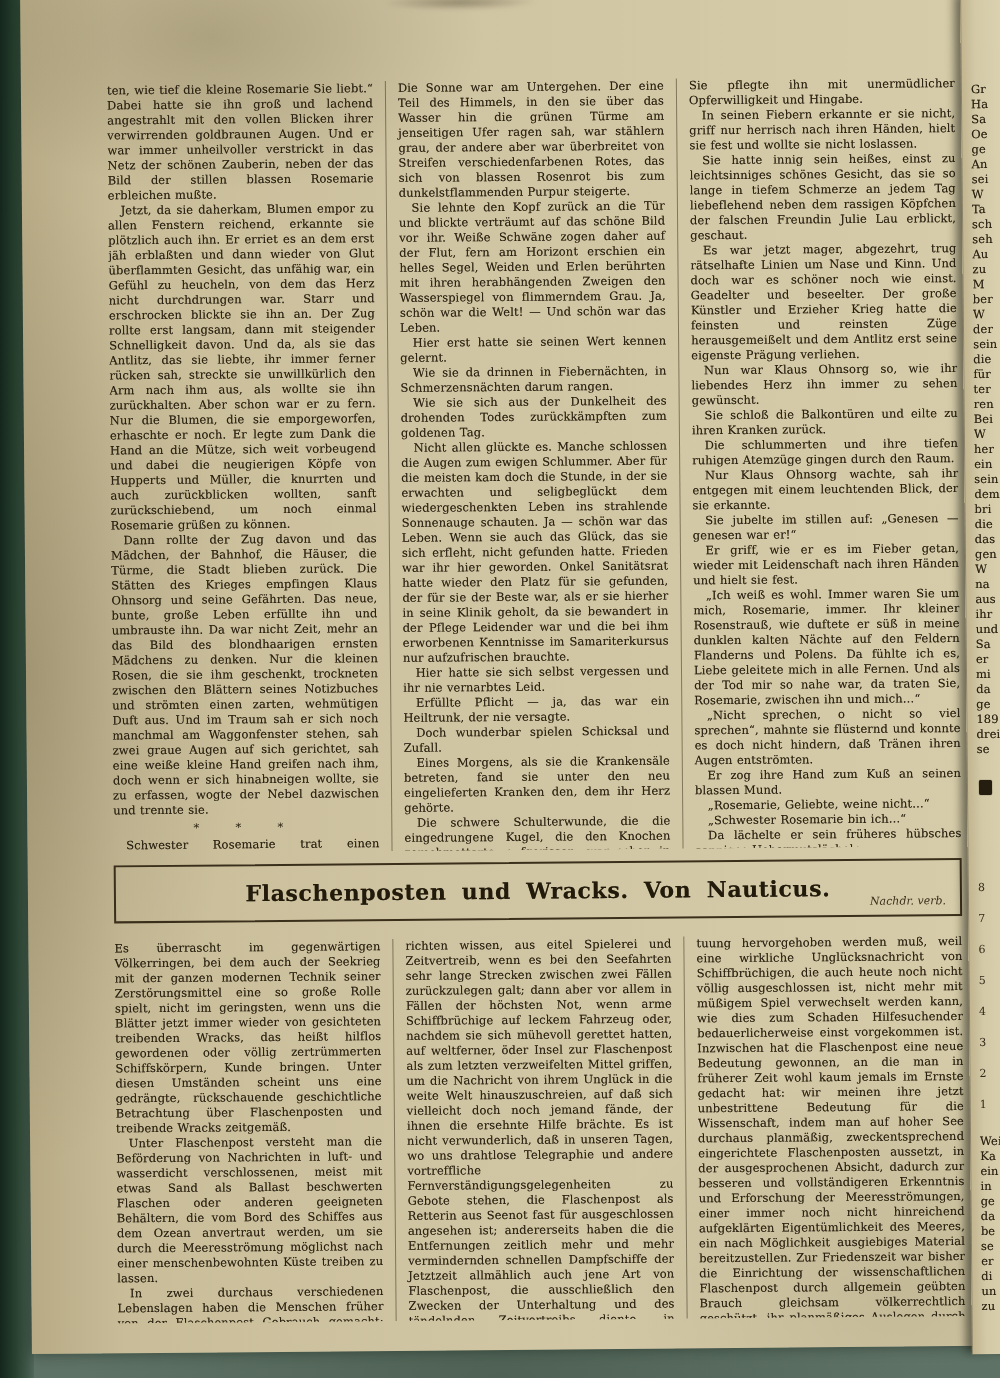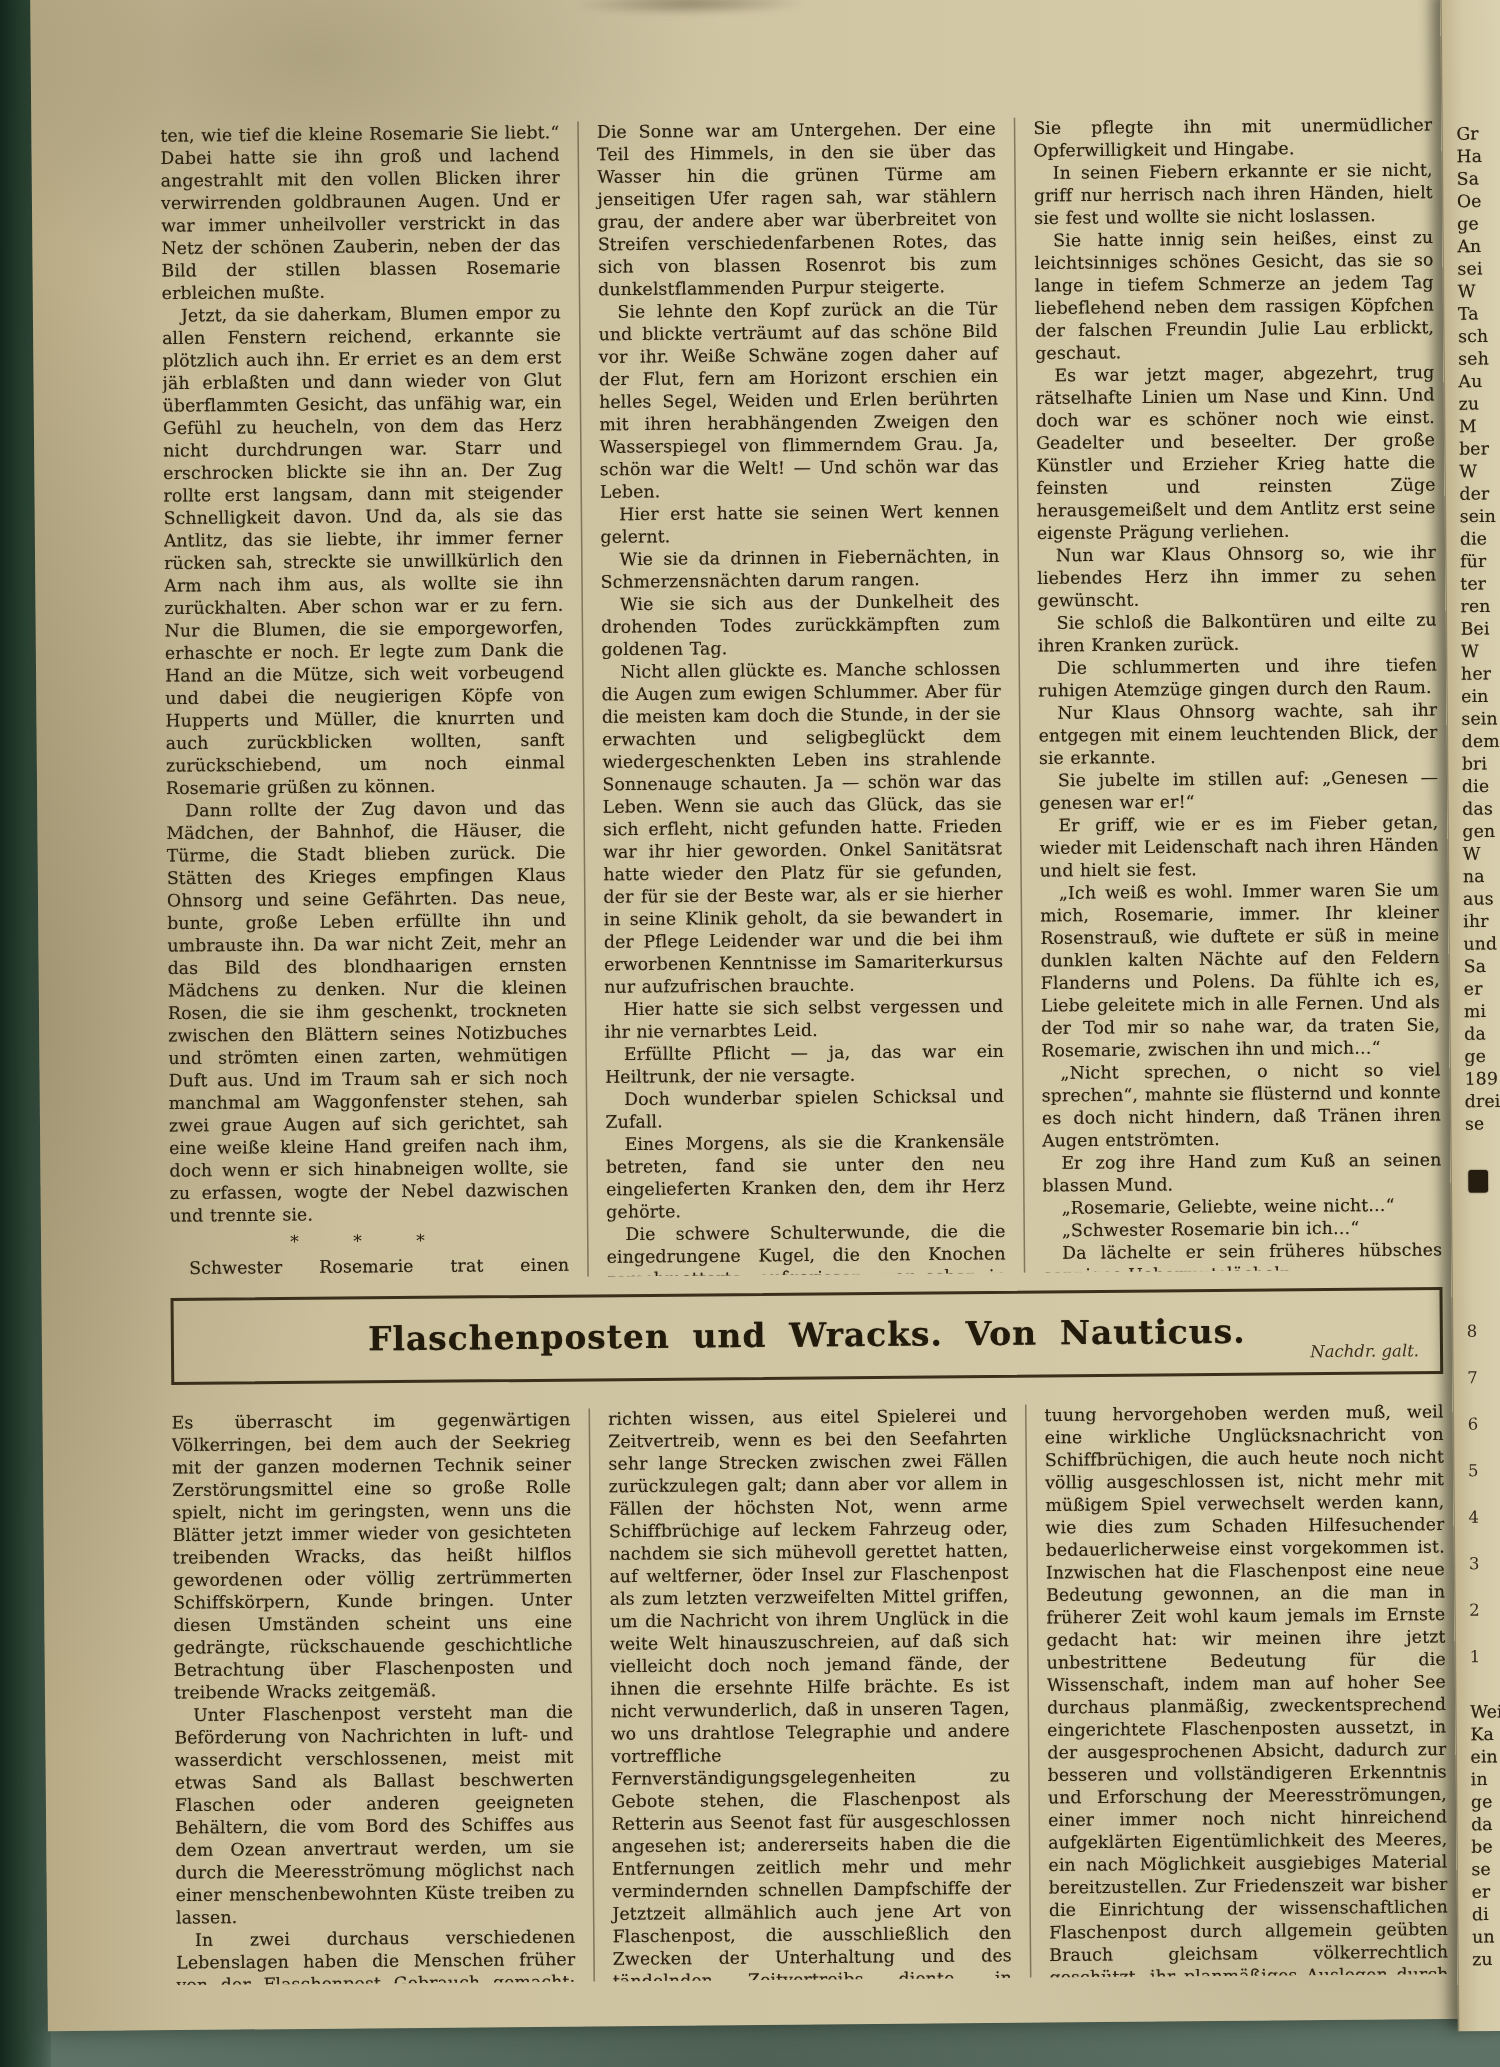--- a/index.html
+++ b/index.html
@@ -102,21 +102,21 @@
             <p>„Nicht sprechen, o nicht so viel sprechen“, mahnte sie flüsternd und konnte es doch nicht hindern, daß Tränen ihren Augen entströmten.</p>
             <p>Er zog ihre Hand zum Kuß an seinen blassen Mund.</p>
             <p>„Rosemarie, Geliebte, weine nicht…“</p>
             <p>„Schwester Rosemarie bin ich…“</p>
             <p>Da lächelte er sein früheres hübsches sonniges Uebermutslächeln:</p>
           </div>
       </div>
 
       <div class="headline-box">
         <div class="headline">Flaschenposten und Wracks. Von Nauticus.</div>
-        <div class="nachdr">Nachdr. galt.</div>
+        <div class="nachdr">Nachdr. verb.</div>
       </div>
 
       <div class="cols article-cols">
         <div class="col">
             <p class="noindent">Es überrascht im gegenwärtigen Völkerringen, bei dem auch der Seekrieg mit der ganzen modernen Technik seiner Zerstörungsmittel eine so große Rolle spielt, nicht im geringsten, wenn uns die Blätter jetzt immer wieder von gesichteten treibenden Wracks, das heißt hilflos gewordenen oder völlig zertrümmerten Schiffskörpern, Kunde bringen. Unter diesen Umständen scheint uns eine gedrängte, rückschauende geschichtliche Betrachtung über Flaschenposten und treibende Wracks zeitgemäß.</p>
             <p>Unter Flaschenpost versteht man die Beförderung von Nachrichten in luft- und wasserdicht verschlossenen, meist mit etwas Sand als Ballast beschwerten Flaschen oder anderen geeigneten Behältern, die vom Bord des Schiffes aus dem Ozean anvertraut werden, um sie durch die Meeresströmung möglichst nach einer menschenbewohnten Küste treiben zu lassen.</p>
             <p>In zwei durchaus verschiedenen Lebenslagen haben die Menschen früher von der Flaschenpost Gebrauch gemacht: einmal, wie alte Reisebeschreibungen wiederholt zu be-</p>
           </div>
         <div class="col">
             <p class="noindent">richten wissen, aus eitel Spielerei und Zeitvertreib, wenn es bei den Seefahrten sehr lange Strecken zwischen zwei Fällen zurückzulegen galt; dann aber vor allem in Fällen der höchsten Not, wenn arme Schiffbrüchige auf leckem Fahrzeug oder, nachdem sie sich mühevoll gerettet hatten, auf weltferner, öder Insel zur Flaschenpost als zum letzten verzweifelten Mittel griffen, um die Nachricht von ihrem Unglück in die weite Welt hinauszuschreien, auf daß sich vielleicht doch noch jemand fände, der ihnen die ersehnte Hilfe brächte. Es ist nicht verwunderlich, daß in unseren Tagen, wo uns drahtlose Telegraphie und andere vortreffliche Fernverständigungsgelegenheiten zu Gebote stehen, die Flaschenpost als Retterin aus Seenot fast für ausgeschlossen angesehen ist; andererseits haben die die Entfernungen zeitlich mehr und mehr vermindernden schnellen Dampfschiffe der Jetztzeit allmählich auch jene Art von Flaschenpost, die ausschließlich den Zwecken der Unterhaltung und des tändelnden Zeitvertreibs diente, in Vergessenheit geraten lassen: eine Tatsache, die mit Genug-</p>

